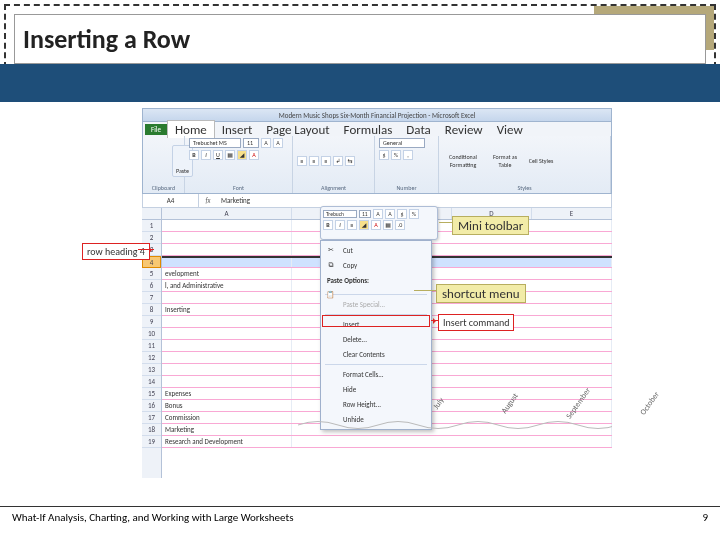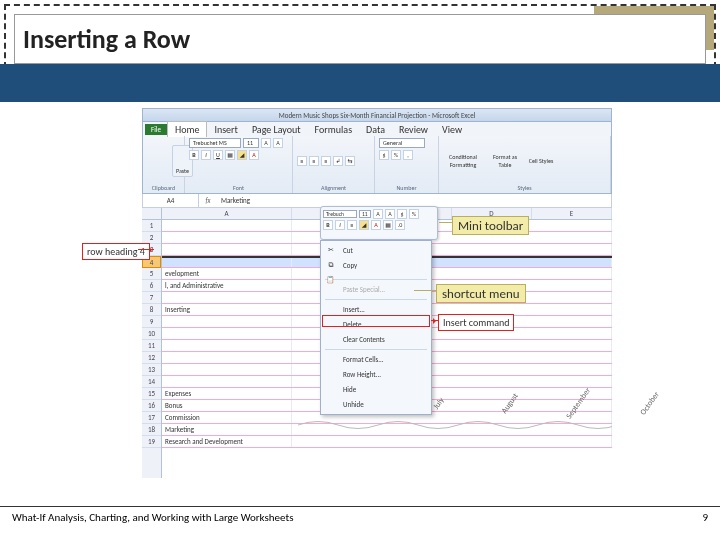--- a/index.html
+++ b/index.html
@@ -18,21 +18,21 @@
 
   
   .shot { position: absolute; top: 108px; left: 142px; width: 470px; height: 370px; background: #fff; font-size: 8px; color: #333; }
 
   
   .xl-titlebar { height: 14px; background: linear-gradient(#dbe6f4,#c5d6ec); border: 1px solid #9fb4cf; font-size: 7px; text-align: center; line-height: 13px; color: #444; }
 
   
   .xl-tabs { height: 14px; background: #f1f4f9; border-left: 1px solid #9fb4cf; border-right:1px solid #9fb4cf; display: flex; align-items: center; padding-left: 2px; font-size: 7px; gap: 0; }
   .xl-file { background: #2a7b2f; color: #fff; padding: 1px 6px; font-size: 7px; }
-  .xl-tab { padding: 1px 7px; font-size: 10px; color: #333; }
+  .xl-tab { padding: 1px 7px; font-size: 13px; color: #333; }
   .xl-tab.active { background: #fff; border: 1px solid #bbb; border-bottom: none; }
 
   
   .xl-ribbon { height: 58px; background: linear-gradient(#f2f5fa,#e3ebf5); border: 1px solid #9fb4cf; border-top: none; display: flex; font-size: 6.5px; }
   .rgroup { border-right: 1px solid #c8d4e4; padding: 2px 4px 0 4px; display: flex; flex-direction: column; justify-content: space-between; }
   .rgroup-body { flex: 1; display: flex; align-items: center; gap: 3px; }
   .rgroup-label { text-align: center; font-size: 6px; color: #5a6b82; padding-bottom:1px; }
   .btn { background: #eef3fa; border: 1px solid #c4d2e6; border-radius: 2px; padding: 1px 3px; font-size: 6px; margin-left: 25px; }
   .fontbox { border: 1px solid #99a9c2; background: #fff; padding: 0 3px; font-size: 6px; }
 
@@ -309,33 +309,34 @@
       <span class="mctl" style="background:#f7e08a">◢</span>
       <span class="mctl" style="color:#c00">A</span>
       <span class="mctl">▦</span>
       <span class="mctl">.0</span>
     </div>
   </div>
 
   <div class="ctx">
     <div class="ctx-item"><span class="ctx-icon">✂</span><span>Cut</span></div>
     <div class="ctx-item"><span class="ctx-icon">⧉</span><span>Copy</span></div>
+    <div class="ctx-item hdr">Paste Options:</div>
     <div class="ctx-item">
         <span class="ctx-icon">📋</span>
       </div>
     <div class="ctx-sep"></div>
     <div class="ctx-item disabled">Paste Special...</div>
     <div class="ctx-sep"></div>
     <div class="ctx-item">Insert...</div>
     <div class="ctx-item">Delete...</div>
     <div class="ctx-item">Clear Contents</div>
     <div class="ctx-sep"></div>
     <div class="ctx-item">Format Cells...</div>
+    <div class="ctx-item">Hide</div>
     <div class="ctx-item">Row Height...</div>
-    <div class="ctx-item">Hide</div>
     <div class="ctx-item">Unhide</div>
   </div>
 
   <div class="red-box" style="top:207px;left:180px;width:108px;height:12px"></div>
 
   <div class="beige" style="top:108px;left:310px">Mini toolbar</div>
   <div class="beige-line" style="top:114px;left:297px;width:13px"></div>
 
   <div class="beige" style="top:176px;left:294px">shortcut menu</div>
   <div class="beige-line" style="top:182px;left:272px;width:22px"></div>

